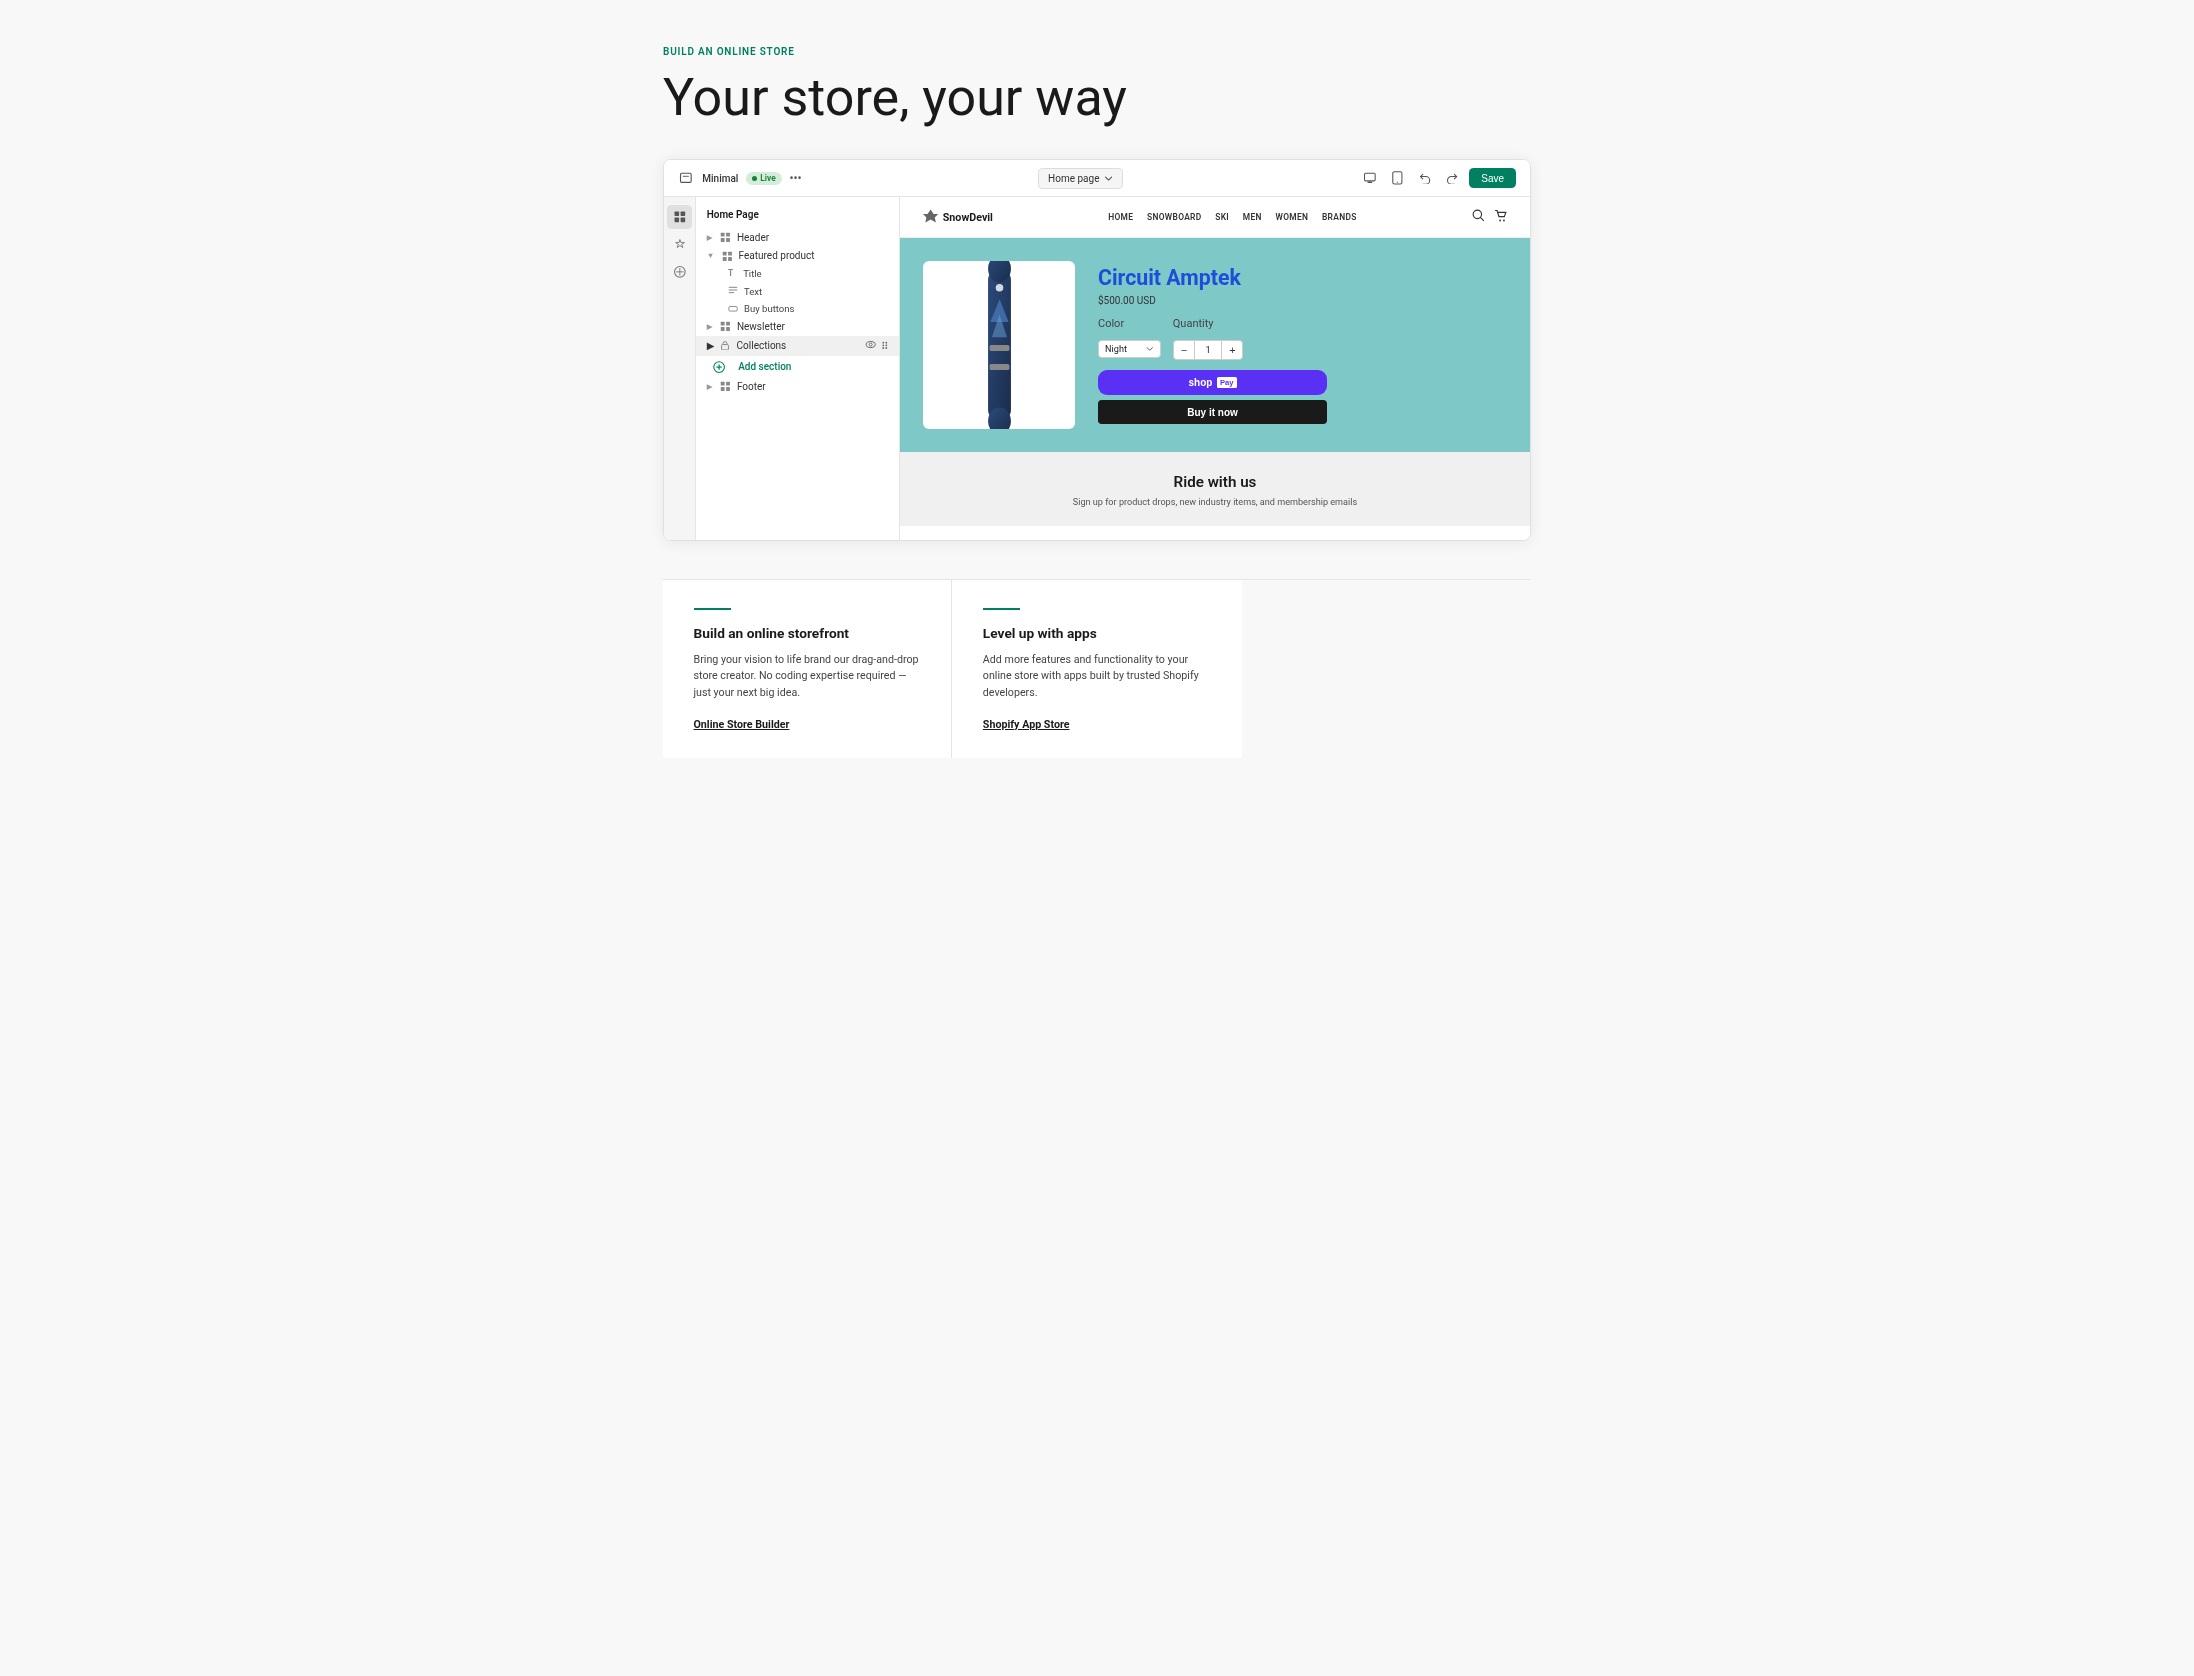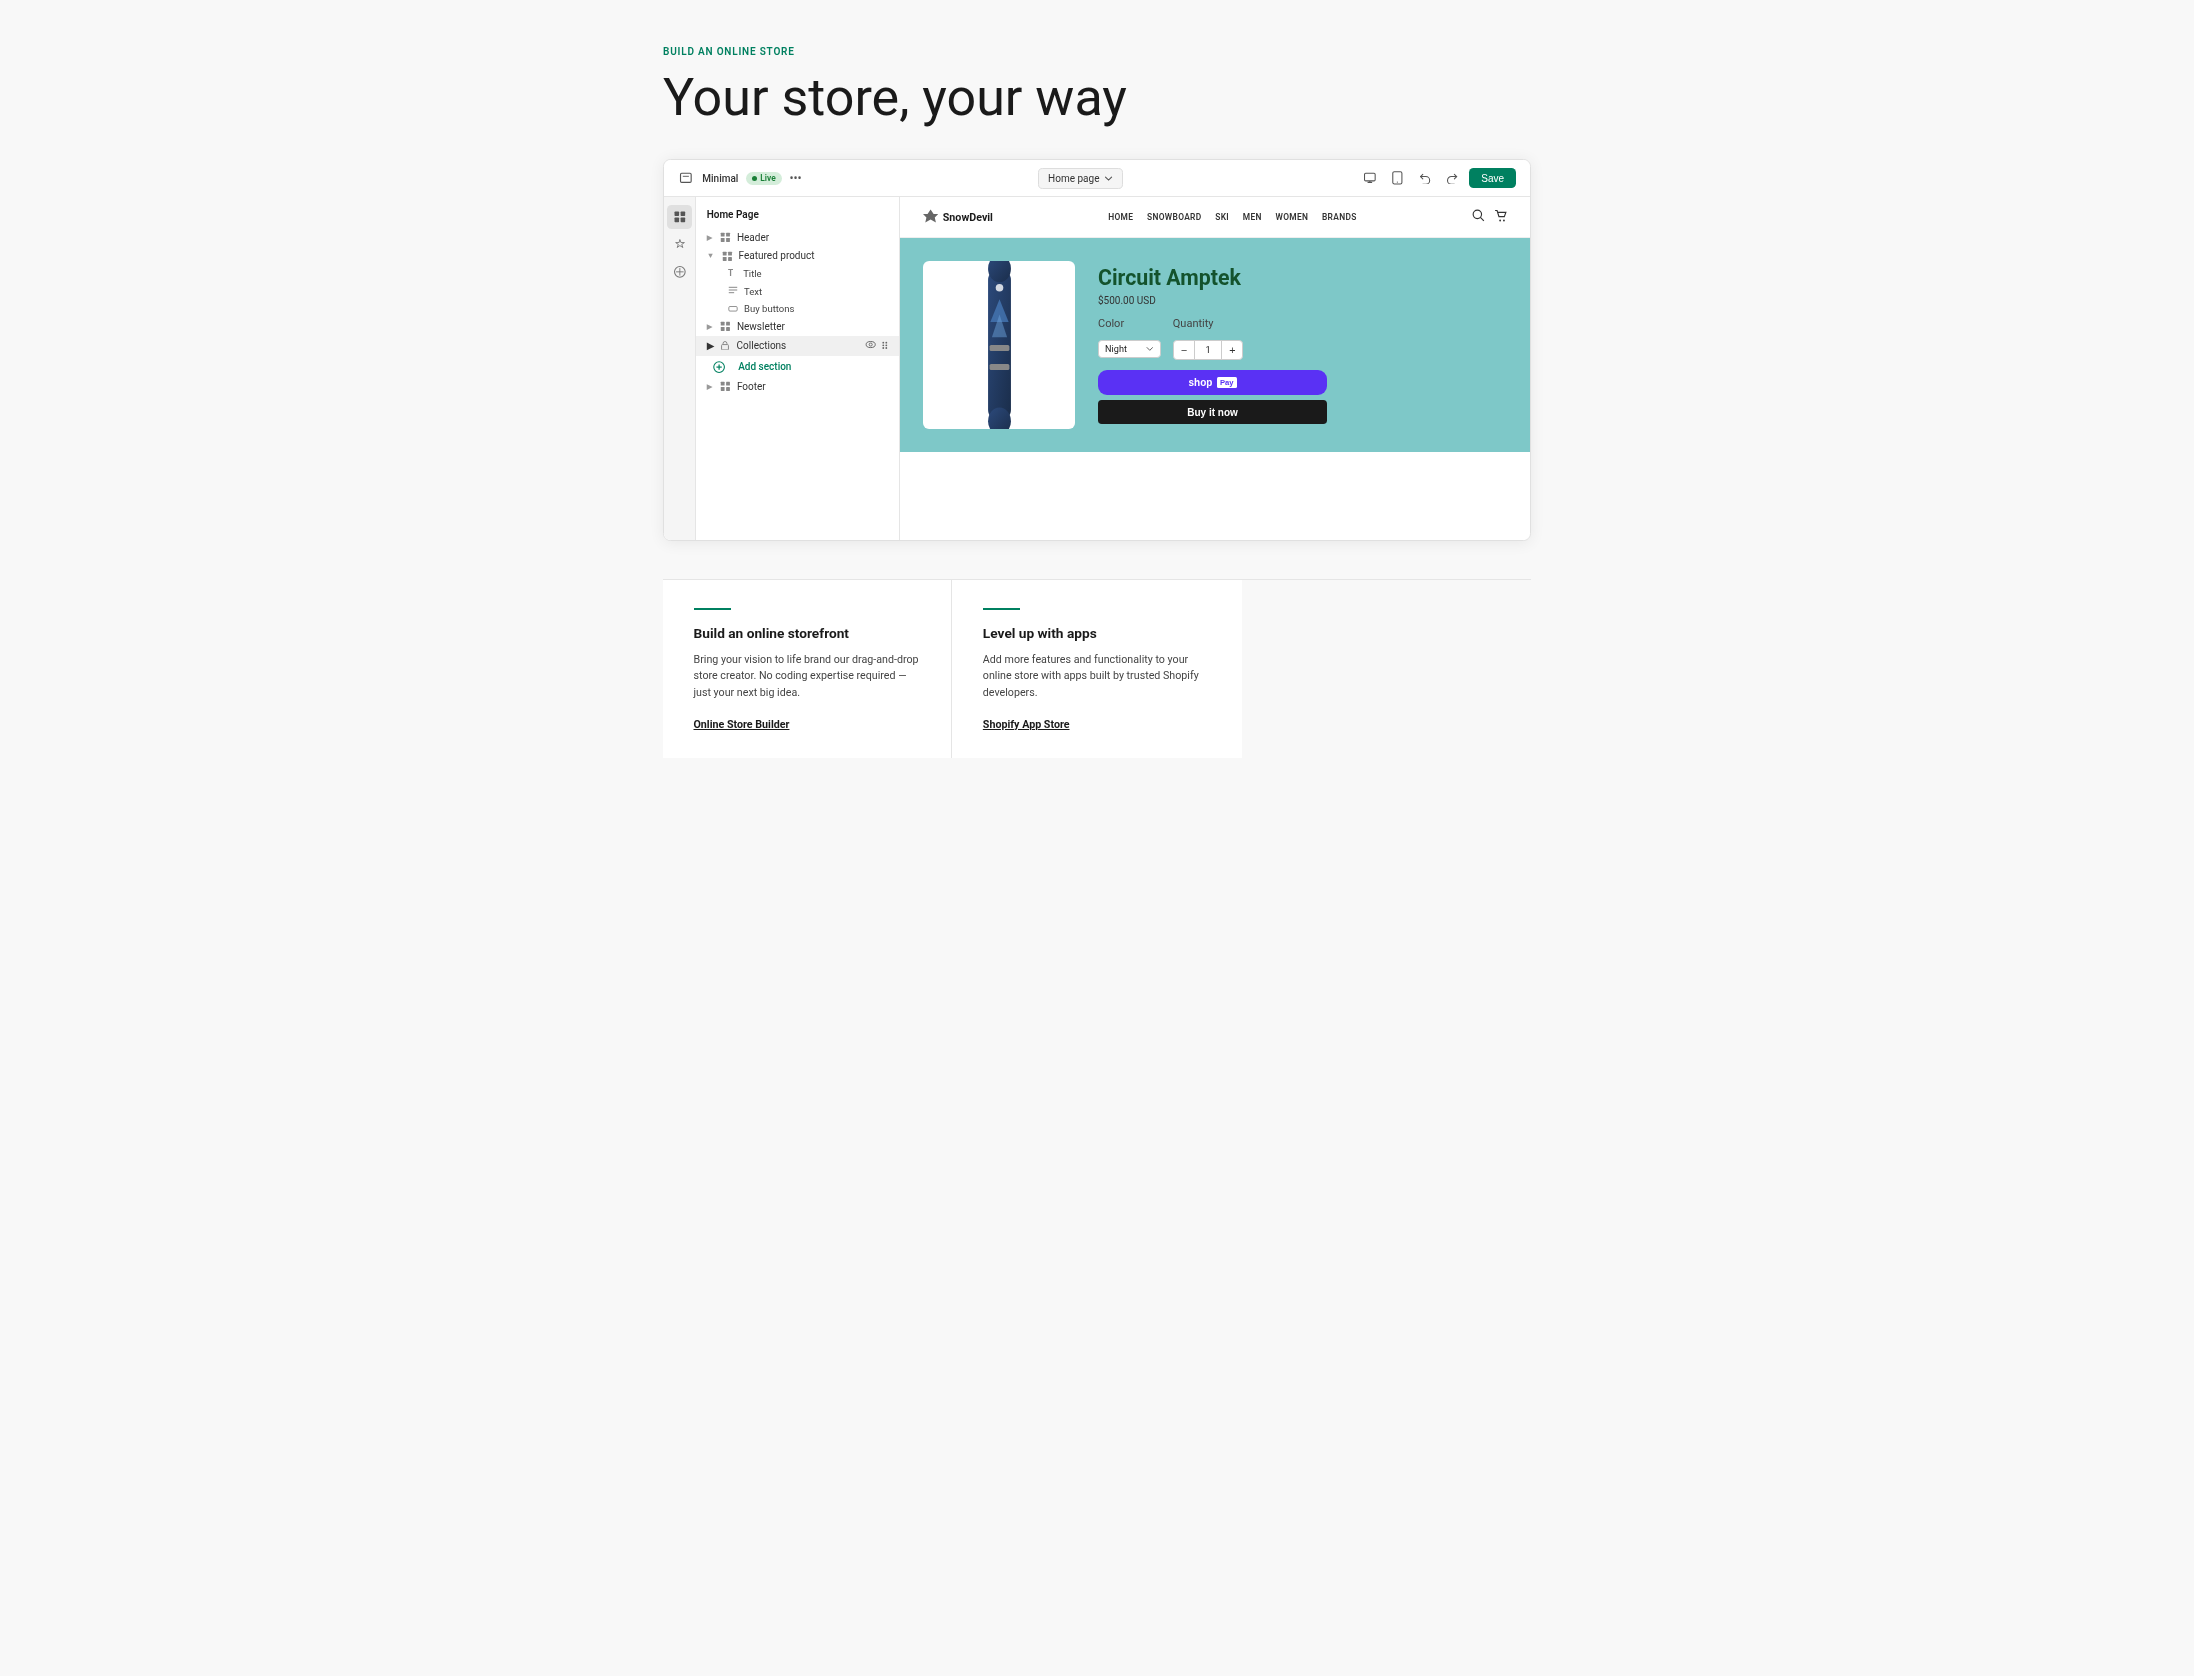--- a/index.html
+++ b/index.html
@@ -314,21 +314,21 @@
     }
 
     .product-details {
       flex: 1;
       color: #1a1a1a;
     }
 
     .product-name {
       font-size: 21.3px;
       font-weight: 700;
-      color: #14532d;
+      color: #1d4ed8;
       margin-bottom: 4.6px;
     }
 
     .product-price {
       font-size: 10px;
       color: #333;
       margin-bottom: 10.7px;
     }
 
     .product-options {
@@ -774,20 +774,24 @@
               </div>
 
               <button class="shop-pay-btn">
                 <span>shop</span>
                 <span style="background:#fff;color:#5a31f4;font-size:7.6px;padding:0.8px 3px;border-radius:1.5px;font-weight:800;">Pay</span>
               </button>
               <button class="buy-now-btn">Buy it now</button>
             </div>
           </div>
 
+          <div class="newsletter-section">
+            <div class="newsletter-title">Ride with us</div>
+            <div class="newsletter-sub">Sign up for product drops, new industry items, and membership emails</div>
+          </div>
 
         </div>
       </div>
 
     </div>
   </div>
 
   <div class="bottom-cards">
 
     <div class="bottom-card">

